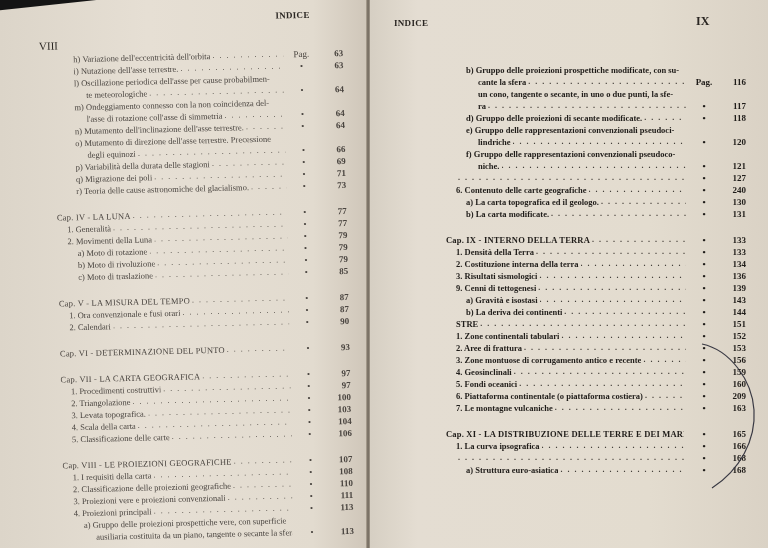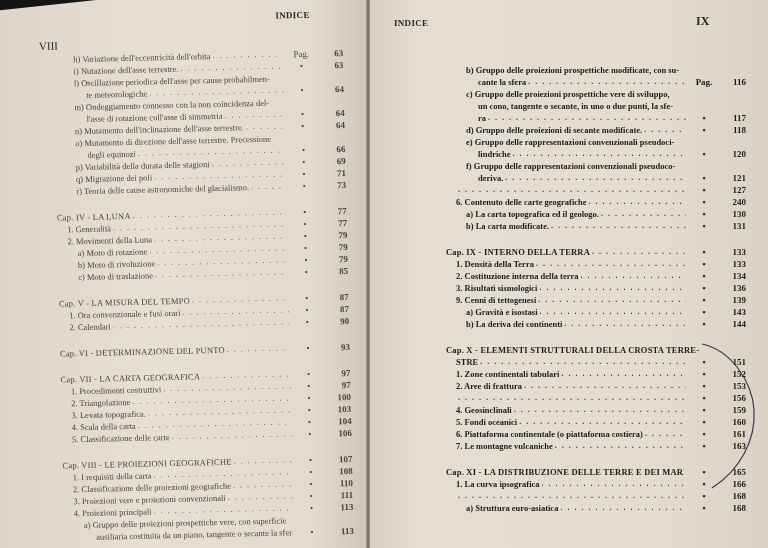--- a/index.html
+++ b/index.html
@@ -289,23 +289,20 @@
   <ul class="toc" id="toc-right" style="left:28px; top:64px; width:300px;margin-left:48px;">
       <li class="i2">
         <span class="lbl">b) Gruppo delle proiezioni prospettiche modificate, con su-</span>
       </li>
       <li class="i3">
         <span class="lbl">cante la sfera</span>
         <span class="dots"></span>
         <span class="mark">Pag.</span>
         <span class="pg">116</span>
       </li>
-      <li class="i2">
-        <span class="lbl">c) Gruppo delle proiezioni prospettiche vere di sviluppo,</span>
-      </li>
       <li class="i3">
         <span class="lbl">un cono, tangente o secante, in uno o due punti, la sfe-</span>
       </li>
       <li class="i3">
         <span class="lbl">ra</span>
         <span class="dots"></span>
         <span class="mark">•</span>
         <span class="pg">117</span>
       </li>
       <li class="i2">
@@ -320,21 +317,21 @@
       <li class="i3">
         <span class="lbl">lindriche</span>
         <span class="dots"></span>
         <span class="mark">•</span>
         <span class="pg">120</span>
       </li>
       <li class="i2">
         <span class="lbl">f) Gruppo delle rappresentazioni convenzionali pseudoco-</span>
       </li>
       <li class="i3">
-        <span class="lbl">deriva.</span>
+        <span class="lbl">niche.</span>
         <span class="dots"></span>
         <span class="mark">•</span>
         <span class="pg">121</span>
       </li>
       <li class="i1">
         <span class="dots"></span>
         <span class="mark">•</span>
         <span class="pg">127</span>
       </li>
       <li class="i1">
@@ -390,63 +387,61 @@
         <span class="dots"></span>
         <span class="mark">•</span>
         <span class="pg">143</span>
       </li>
       <li class="i2">
         <span class="lbl">b) La deriva dei continenti</span>
         <span class="dots"></span>
         <span class="mark">•</span>
         <span class="pg">144</span>
       </li>
-      <li class="gap">
-        <span class="lbl chap">Cap. X - ELEMENTI STRUTTURALI DELLA CROSTA TERRE-</span>
-      </li>
       <li class="i1">
         <span class="lbl">STRE</span>
         <span class="dots"></span>
         <span class="mark">•</span>
         <span class="pg">151</span>
       </li>
       <li class="i1">
         <span class="lbl">1. Zone continentali tabulari</span>
         <span class="dots"></span>
         <span class="mark">•</span>
         <span class="pg">152</span>
       </li>
       <li class="i1">
         <span class="lbl">2. Aree di frattura</span>
         <span class="dots"></span>
         <span class="mark">•</span>
         <span class="pg">153</span>
       </li>
       <li class="i1">
+        <span class="lbl">3. Zone montuose di corrugamento antico e recente</span>
         <span class="dots"></span>
         <span class="mark">•</span>
         <span class="pg">156</span>
       </li>
       <li class="i1">
         <span class="lbl">4. Geosinclinali</span>
         <span class="dots"></span>
         <span class="mark">•</span>
         <span class="pg">159</span>
       </li>
       <li class="i1">
         <span class="lbl">5. Fondi oceanici</span>
         <span class="dots"></span>
         <span class="mark">•</span>
         <span class="pg">160</span>
       </li>
       <li class="i1">
         <span class="lbl">6. Piattaforma continentale (o piattaforma costiera)</span>
         <span class="dots"></span>
         <span class="mark">•</span>
-        <span class="pg">161</span>
+        <span class="pg">209</span>
       </li>
       <li class="i1">
         <span class="lbl">7. Le montagne vulcaniche</span>
         <span class="dots"></span>
         <span class="mark">•</span>
         <span class="pg">163</span>
       </li>
       <li class="gap">
         <span class="lbl chap">Cap. XI - LA DISTRIBUZIONE DELLE TERRE E DEI MARI</span>
         <span class="dots"></span>

